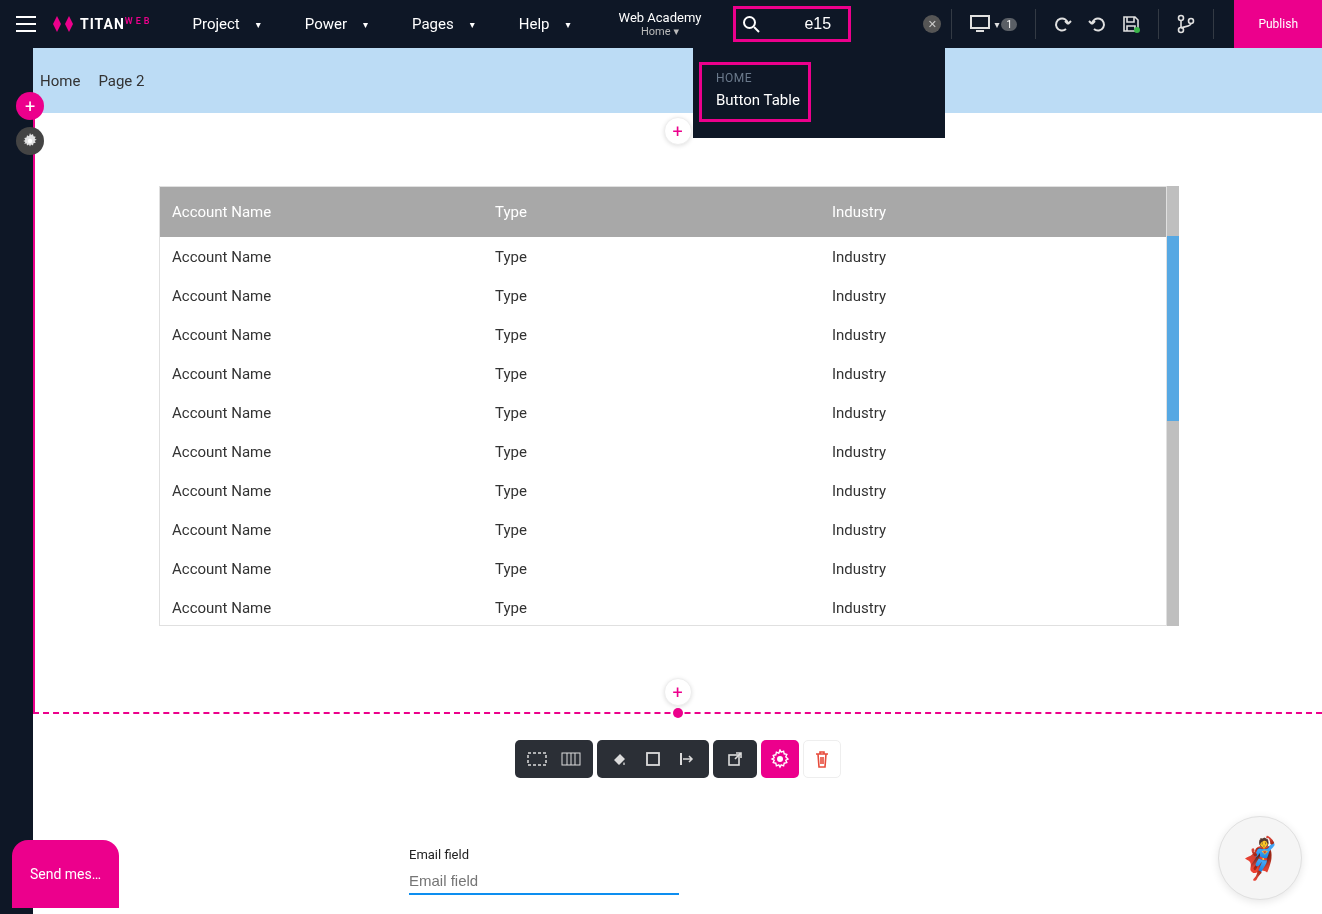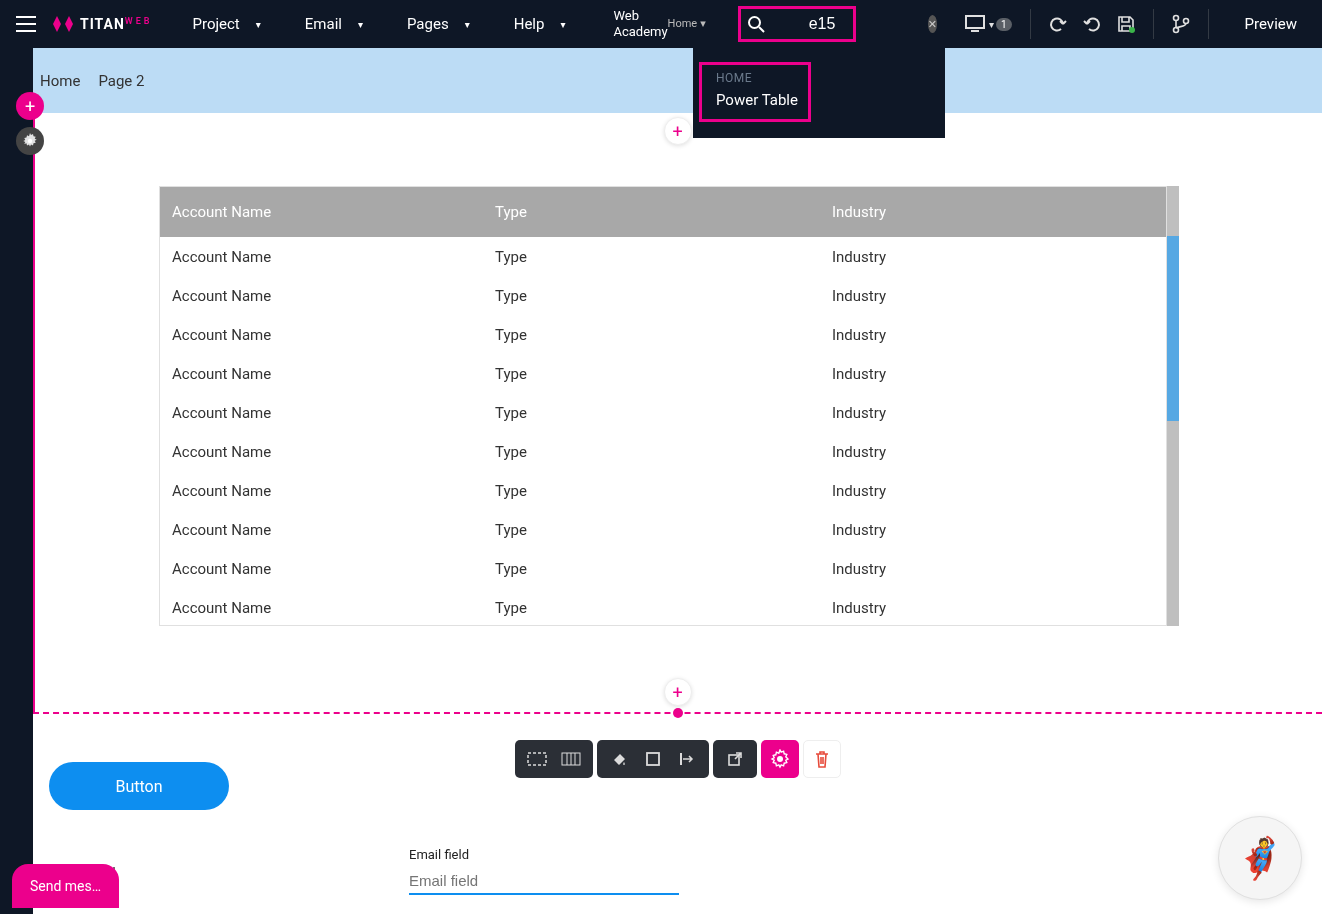--- a/index.html
+++ b/index.html
@@ -46,20 +46,21 @@
   color: #fff;
   display: flex;
   align-items: center;
   gap: 16px;
   cursor: pointer;
   height: 48px;
 }
 .chev-d { font-size: 10px; }
 .project-title {
   display: flex;
+  flex-direction: column;
   align-items: center;
   padding: 0 26px;
   line-height: 1.2;
 }
 .project-title .top { font-size: 13px; color: #fff; }
 .project-title .bot { font-size: 11px; color: #bbb; display:flex; align-items:center; gap:3px;}
 .searchbox {
   display: flex;
   align-items: center;
   gap: 6px;
@@ -405,21 +406,21 @@
   outline: none;
   background: transparent;
 }
 .chat-pill {
   position: absolute;
   bottom: 6px;
   left: 12px;
   background: #ec008c;
   color: #fff;
   border-radius: 16px 16px 0 0;
-  padding: 14px 18px;
+  padding: 26px 18px;
   font-size: 14px;
   cursor: pointer;
   z-index: 300;
 }
 .mascot {
   position: absolute;
   bottom: 14px;
   right: 20px;
   width: 84px;
   height: 84px;
@@ -454,21 +455,21 @@
       <span class="logo-titan">TITAN</span>
       <span class="logo-web">WEB</span>
     </span>
   </div>
   <div class="menu">
     <div class="menu-item">
         <span>Project</span>
         <span class="chev-d">▾</span>
       </div>
     <div class="menu-item">
-        <span>Email</span>
+        <span>Power</span>
         <span class="chev-d">▾</span>
       </div>
     <div class="menu-item">
         <span>Pages</span>
         <span class="chev-d">▾</span>
       </div>
     <div class="menu-item">
         <span>Help</span>
         <span class="chev-d">▾</span>
       </div>
@@ -522,33 +523,30 @@
       <svg width="18" height="20" viewBox="0 0 18 20">
           <circle cx="4" cy="4" r="2.5" stroke="#e0e0e0" stroke-width="1.6" fill="none"></circle>
           <circle cx="4" cy="16" r="2.5" stroke="#e0e0e0" stroke-width="1.6" fill="none"></circle>
           <circle cx="14" cy="7" r="2.5" stroke="#e0e0e0" stroke-width="1.6" fill="none"></circle>
           <path d="M4 6v8 M14 9c0 4-6 3-10 5" stroke="#e0e0e0" stroke-width="1.6" fill="none"></path>
         </svg>
     </div>
     <div class="top-divider"></div>
   </div>
   <div style="flex:1"></div>
-  <div class="preview-btn">
-      <span>Preview</span>
-    </div>
   <div class="publish-btn">
       <span>Publish</span>
     </div>
 </div>
 
 <div class="search-dropdown">
   <div class="sect-wrap">
     <div class="sect">
       <div class="lab">HOME</div>
-      <div class="val">Power Table</div>
+      <div class="val">Button Table</div>
     </div>
   </div>
 </div>
 
 <div class="left-rail"></div>
 <div class="add-circle">
     <span>+</span>
   </div>
 <div class="gear-circle">
   <svg width="16" height="16" viewBox="0 0 16 16">
@@ -688,23 +686,20 @@
           <path d="M10 1l1.2 2.2 2.4-1 .6 2.6 2.6.6-1 2.4L18 10l-2.2 1.2 1 2.4-2.6.6-.6 2.6-2.4-1L10 18l-1.2-2.2-2.4 1-.6-2.6-2.6-.6 1-2.4L2 10l2.2-1.2-1-2.4 2.6-.6.6-2.6 2.4 1z" fill="none" stroke="#fff" stroke-width="1.4"></path>
         </svg>
     </div>
     <div class="tb-trash">
       <svg width="18" height="20" viewBox="0 0 18 20">
           <path d="M3 5h12 M7 5V3h4v2 M5 5l1 13h6l1-13 M8 8v7 M10 8v7" stroke="#e74c3c" stroke-width="1.6" fill="none"></path>
         </svg>
     </div>
   </div>
 
-  <div class="blue-button">
-      <span>Button</span>
-    </div>
   <div class="text-field-label">Text field</div>
   <div class="email-group">
     <div class="lbl">Email field</div>
     <input type="text" placeholder="Email field" style="">
   </div>
 </div>
 
 <div class="chat-pill"><span>Send mes…</span></div>
 
 <div class="mascot">

